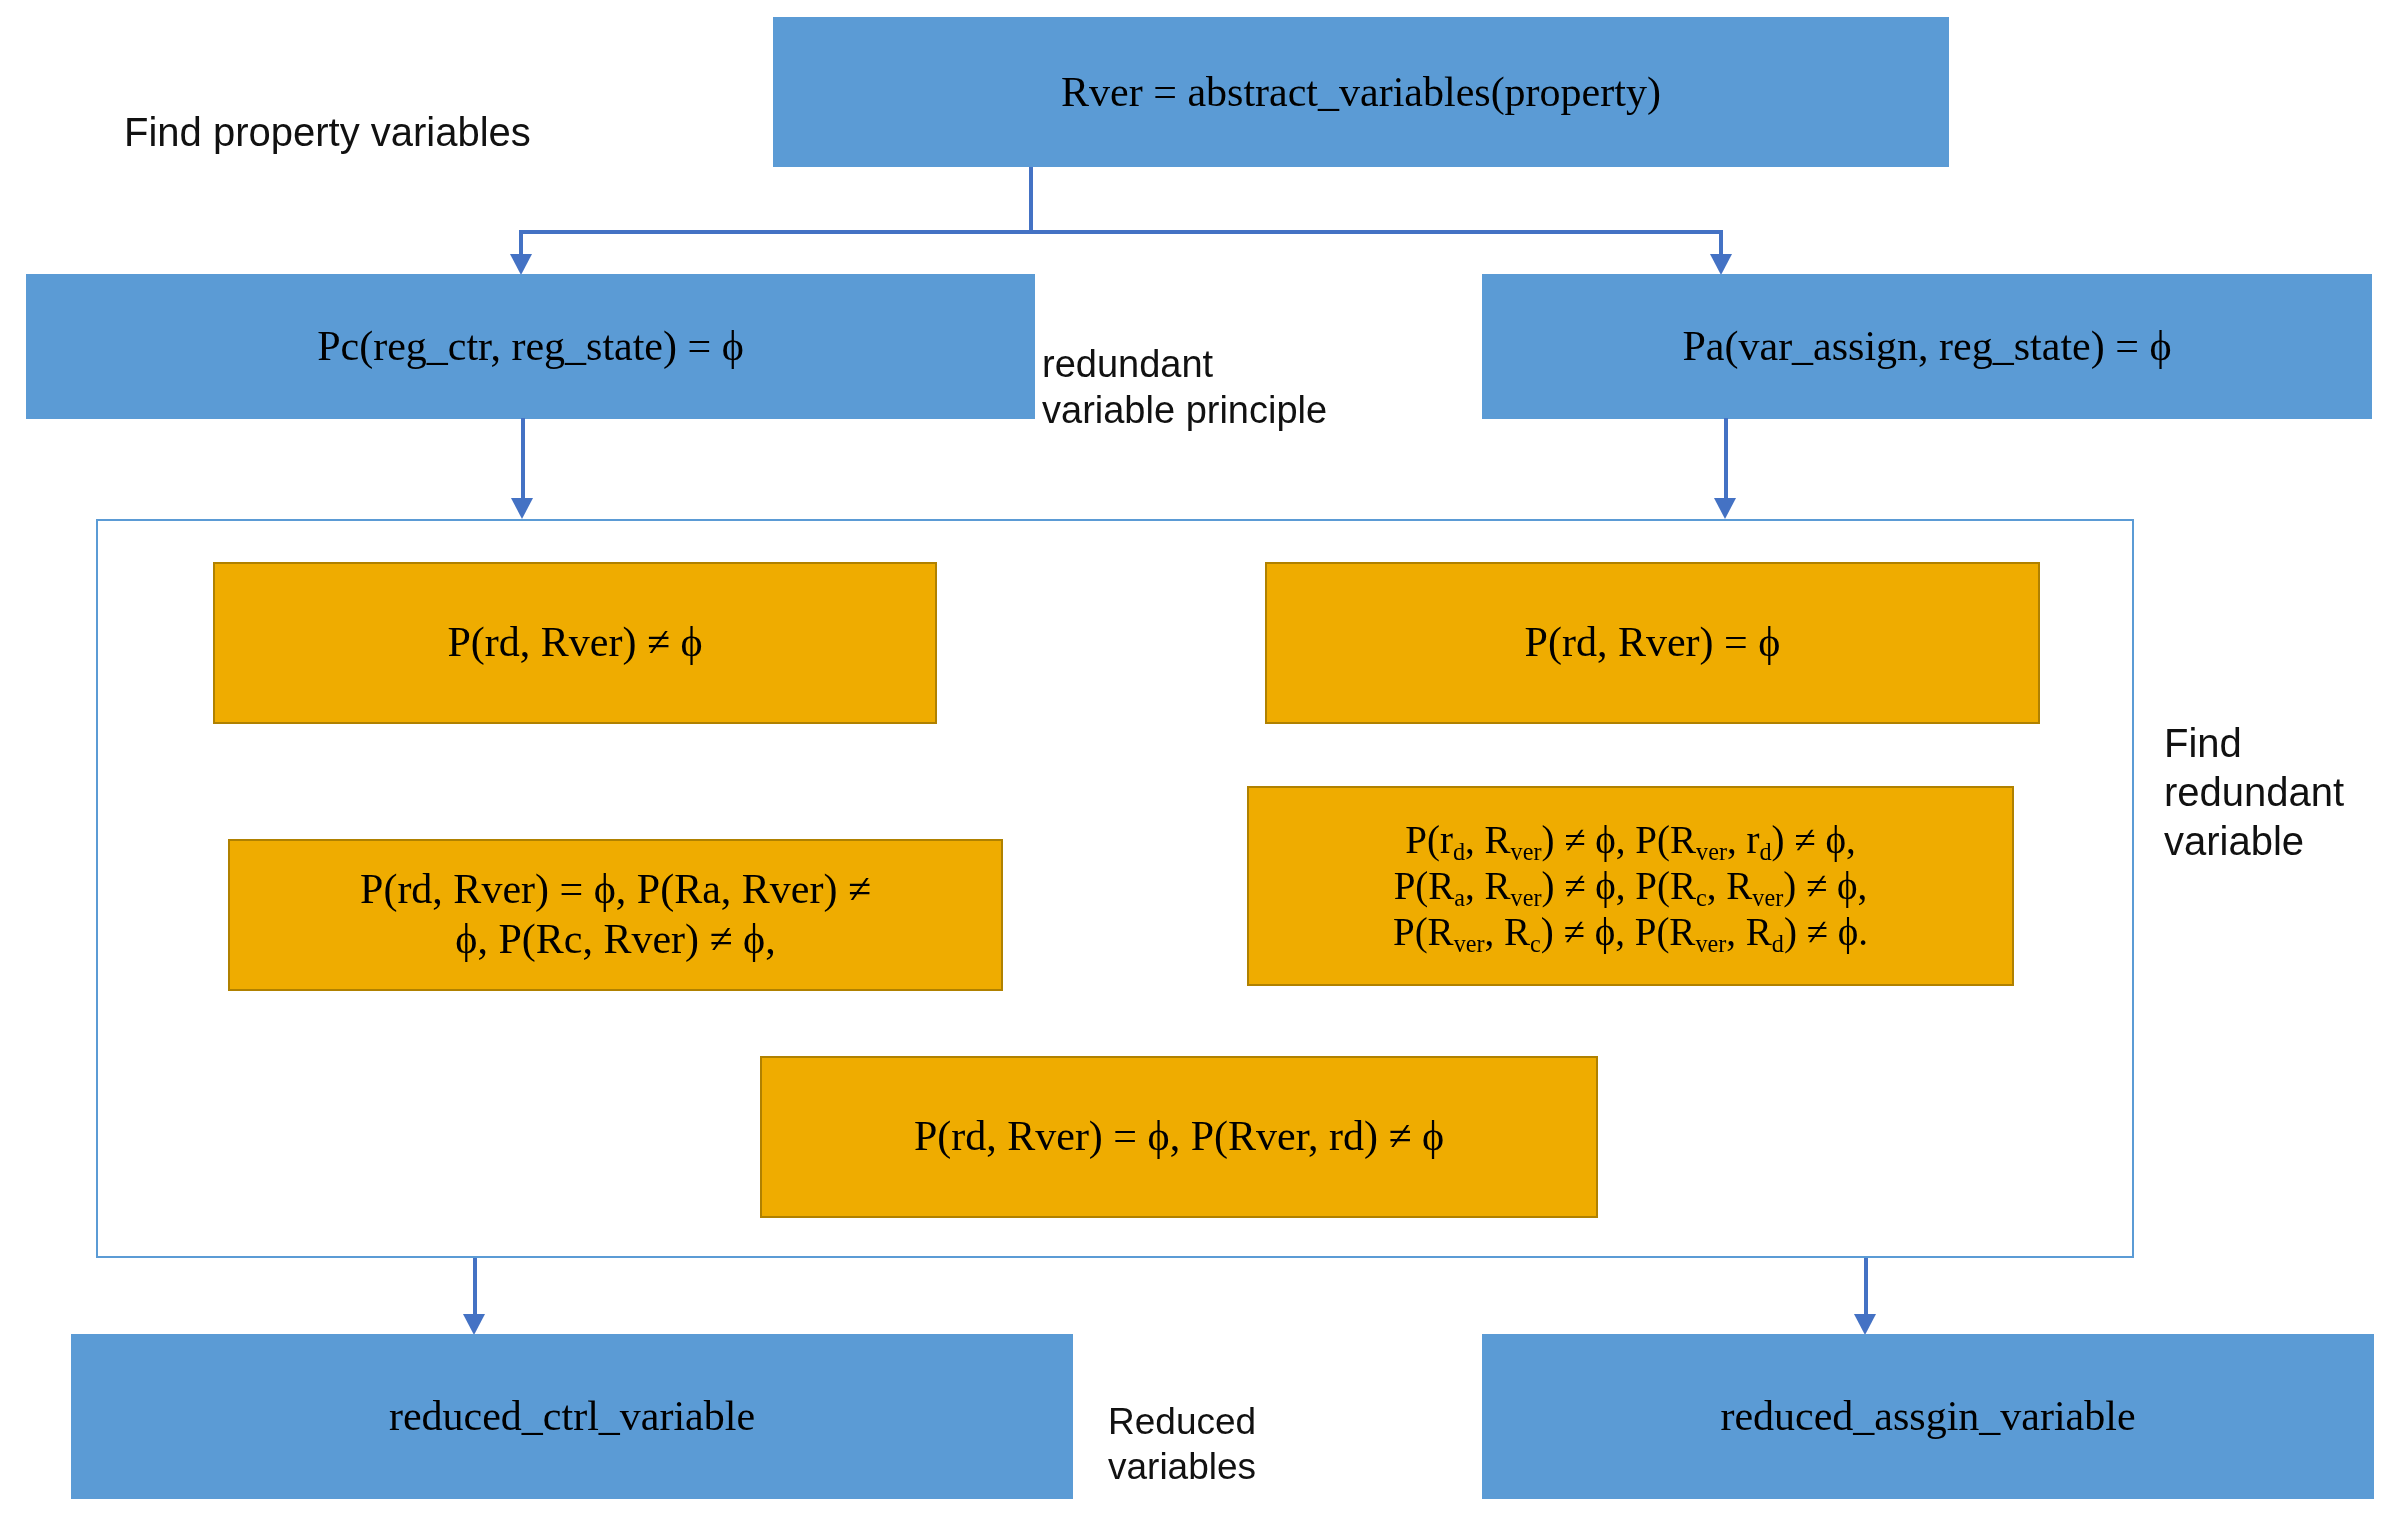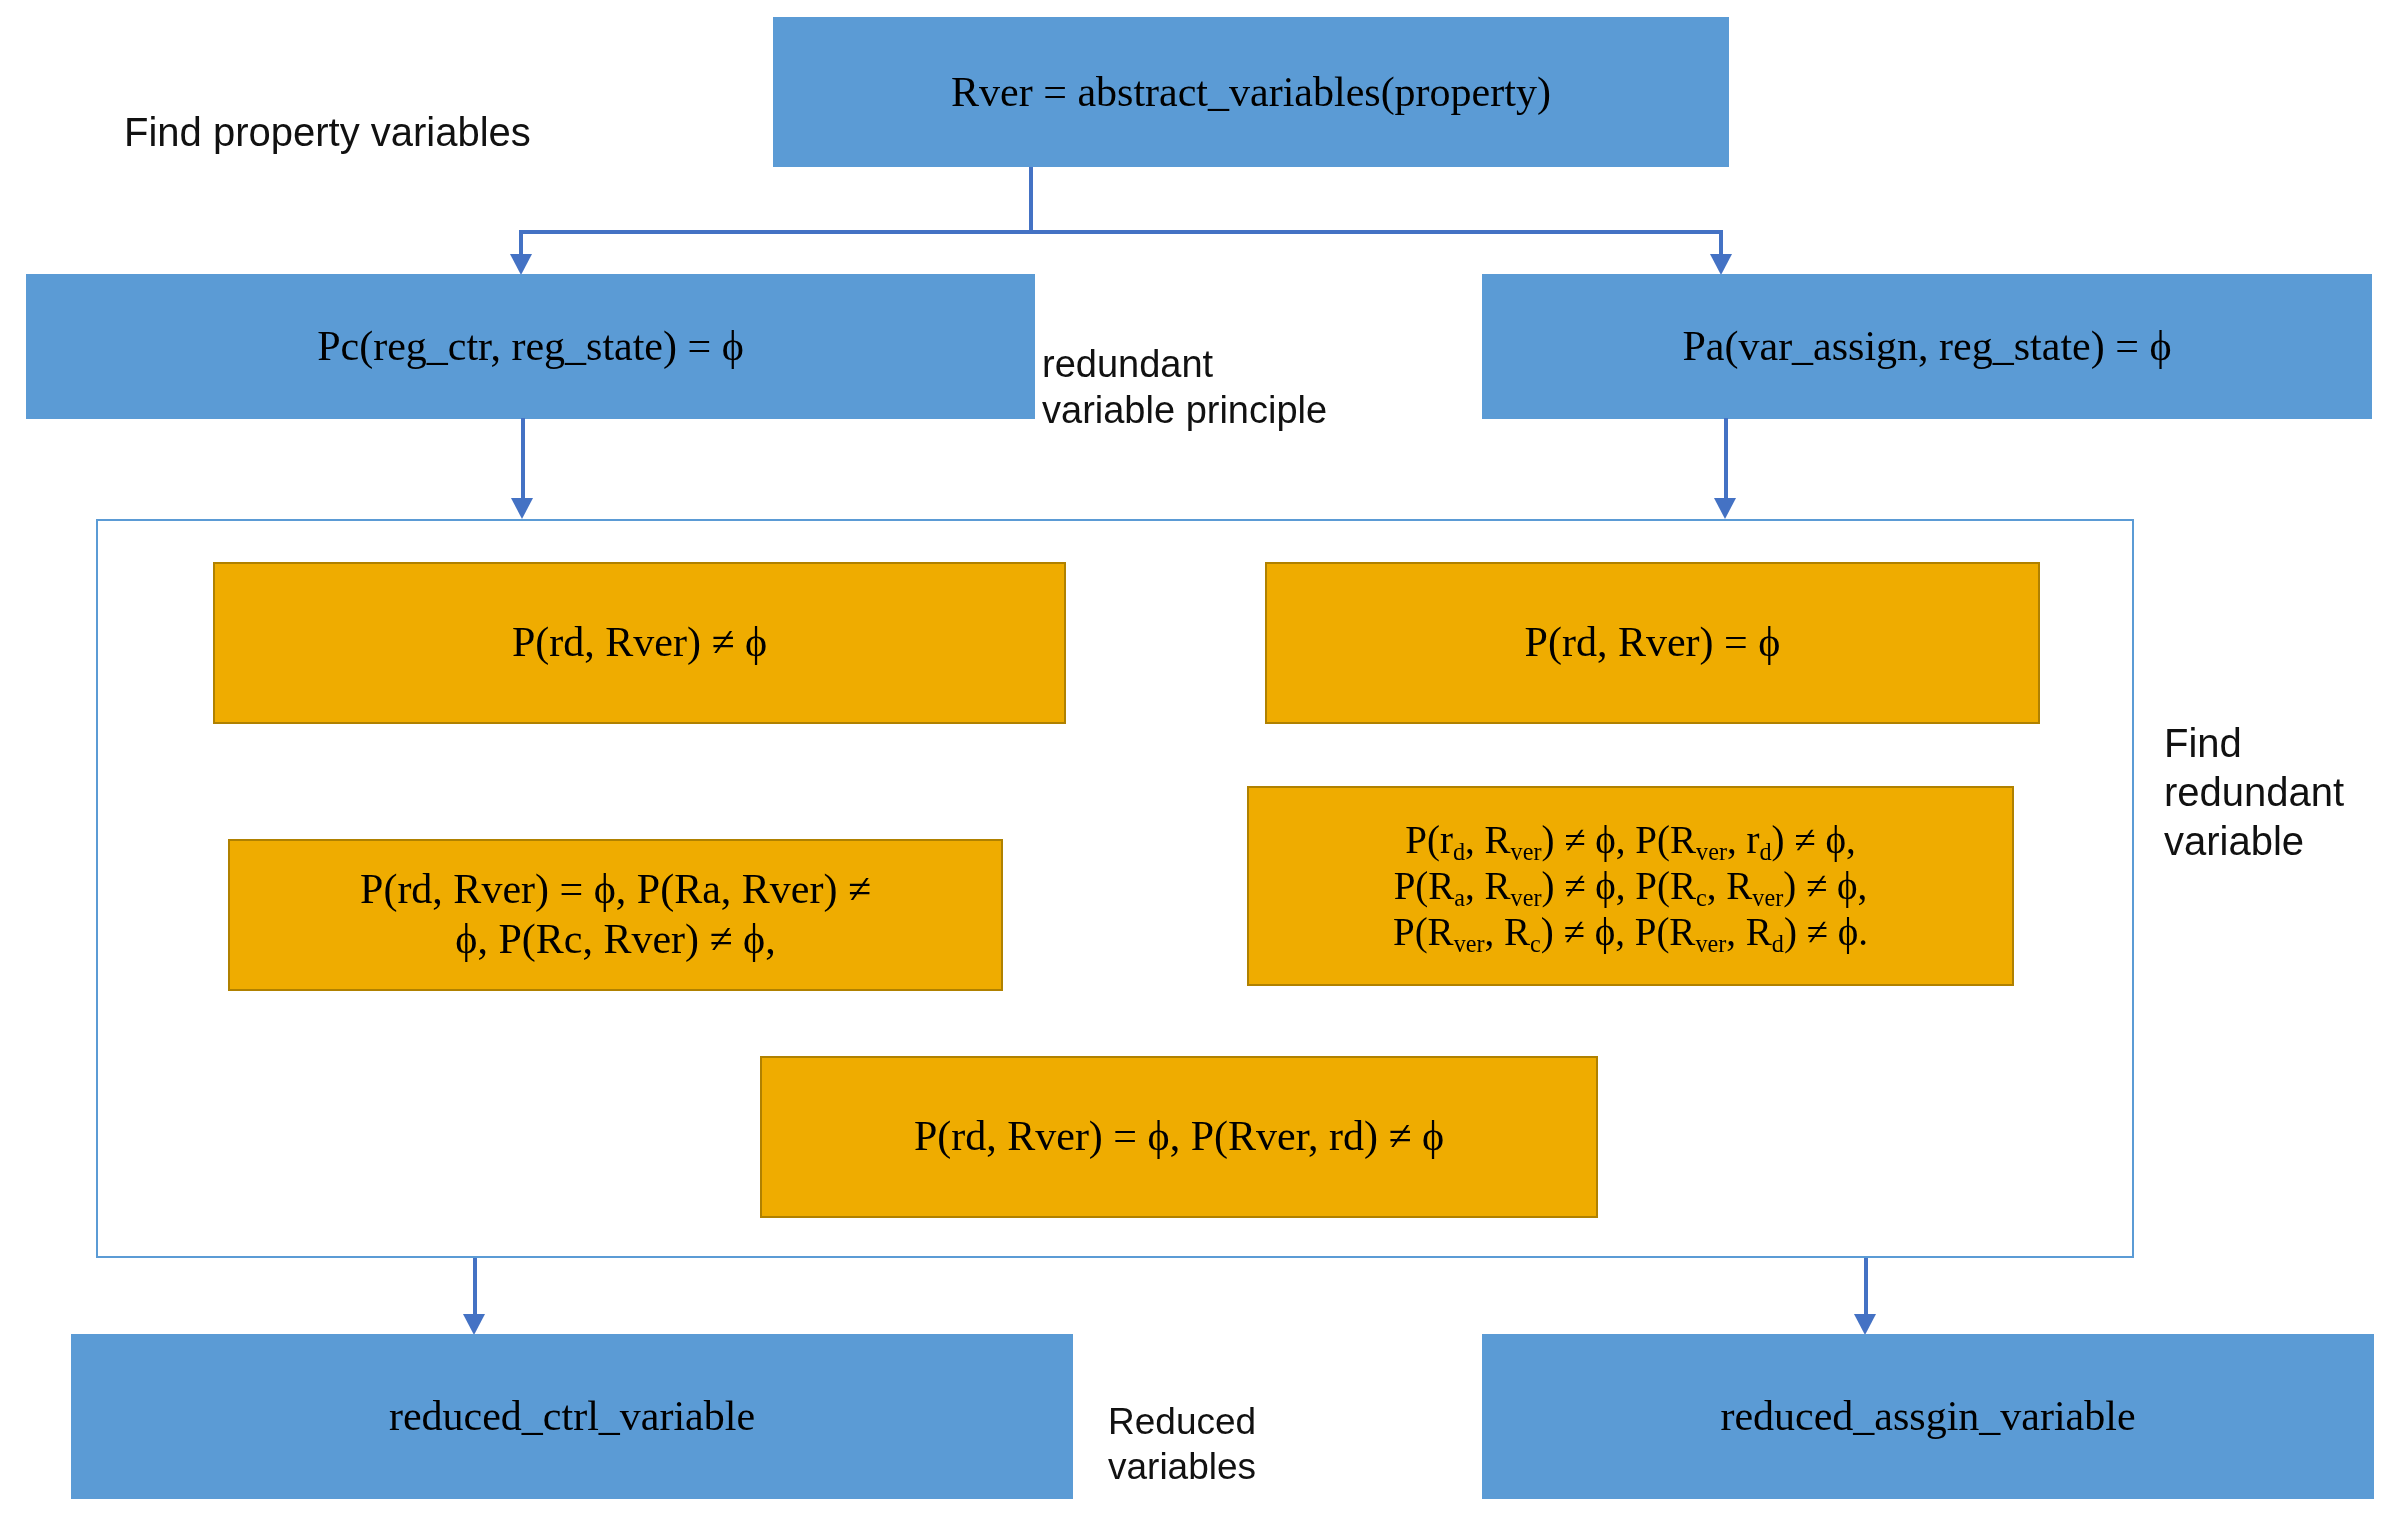--- a/index.html
+++ b/index.html
@@ -73,42 +73,42 @@
   <div class="caption" style="left:1042px;top:301px;width:436px;font-size:38px;">redundant
 variable principle</div>
 
   <div class="caption" style="left:2164px;top:679px;width:253px;font-size:40px;">Find
 redundant
 variable</div>
 
   <div class="caption" style="left:1108px;top:1359px;width:287px;font-size:37px;">Reduced
 variables</div>
 
-  <div class="blue-box" style="left:773px;top:17.4px;width:956px;height:150px;font-size:42px;">Rver = abstract_variables(property)</div>
+  <div class="blue-box" style="left:773px;top:17.4px;width:1176px;height:150px;font-size:42px;">Rver = abstract_variables(property)</div>
 
   <div class="vline" style="left:1029px;top:167px;height:64px;"></div>
   <div class="hline" style="left:521px;top:230px;width:1202px;"></div>
   <div class="vline" style="left:519px;top:230px;height:26px;"></div>
   <div class="arrowhead" style="left:510px;top:254px;"></div>
   <div class="vline" style="left:1719px;top:230px;height:26px;"></div>
   <div class="arrowhead" style="left:1710px;top:254px;"></div>
 
   <div class="blue-box" style="left:26px;top:274px;width:1009px;height:145px;font-size:42px;">Pc(reg_ctr, reg_state) = ϕ</div>
 
   <div class="blue-box" style="left:1482px;top:274px;width:890px;height:145px;font-size:42px;">Pa(var_assign, reg_state) = ϕ</div>
 
   <div class="vline" style="left:521px;top:418px;height:80px;"></div>
   <div class="arrowhead" style="left:511px;top:498px;"></div>
 
   <div class="vline" style="left:1724px;top:418px;height:80px;"></div>
   <div class="arrowhead" style="left:1714px;top:498px;"></div>
 
   <div class="outer-frame" style="left:96px;top:519px;width:2038px;height:739px;"></div>
 
-  <div class="yellow-box" style="left:213px;top:562px;width:853px;height:162px;font-size:42px;">P(rd, Rver) ≠ ϕ</div>
+  <div class="yellow-box" style="left:213px;top:562px;width:724px;height:162px;font-size:42px;">P(rd, Rver) ≠ ϕ</div>
 
   <div class="yellow-box" style="left:228px;top:839px;width:775px;height:152px;font-size:42px;padding:0 19px;">
     <div style="width:100%;">
       <div>P(rd, Rver) = ϕ, P(Ra, Rver) ≠</div>
       <div>ϕ, P(Rc, Rver) ≠ ϕ,</div>
     </div>
   </div>
 
   <div class="yellow-box" style="left:1237px;top:562px;width:775px;height:162px;font-size:42px;margin-left:28px;">P(rd, Rver) = ϕ</div>
 

